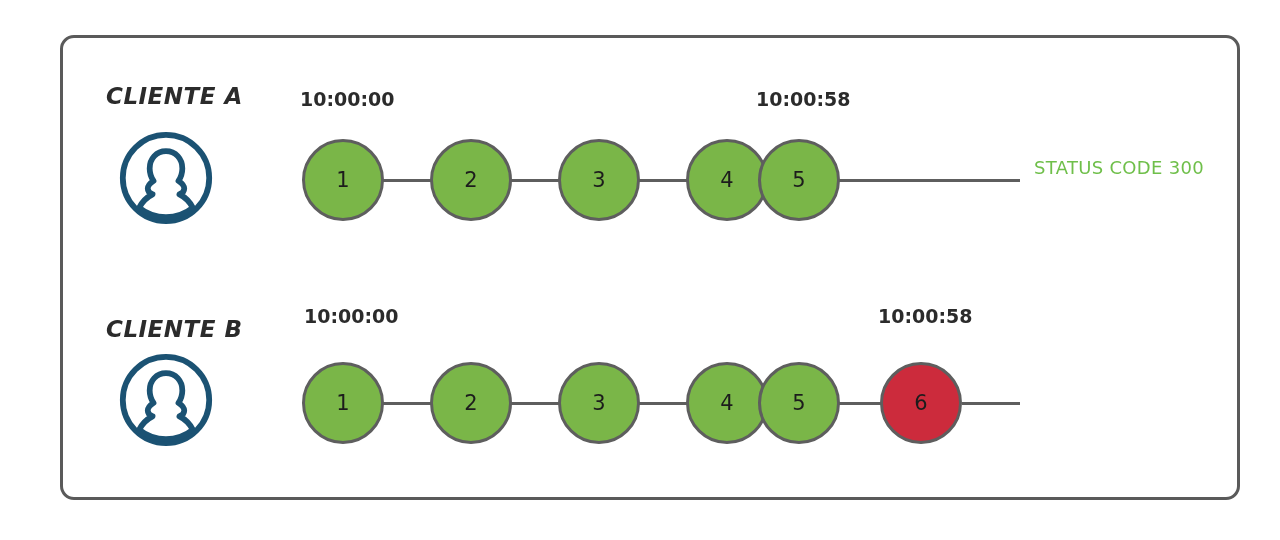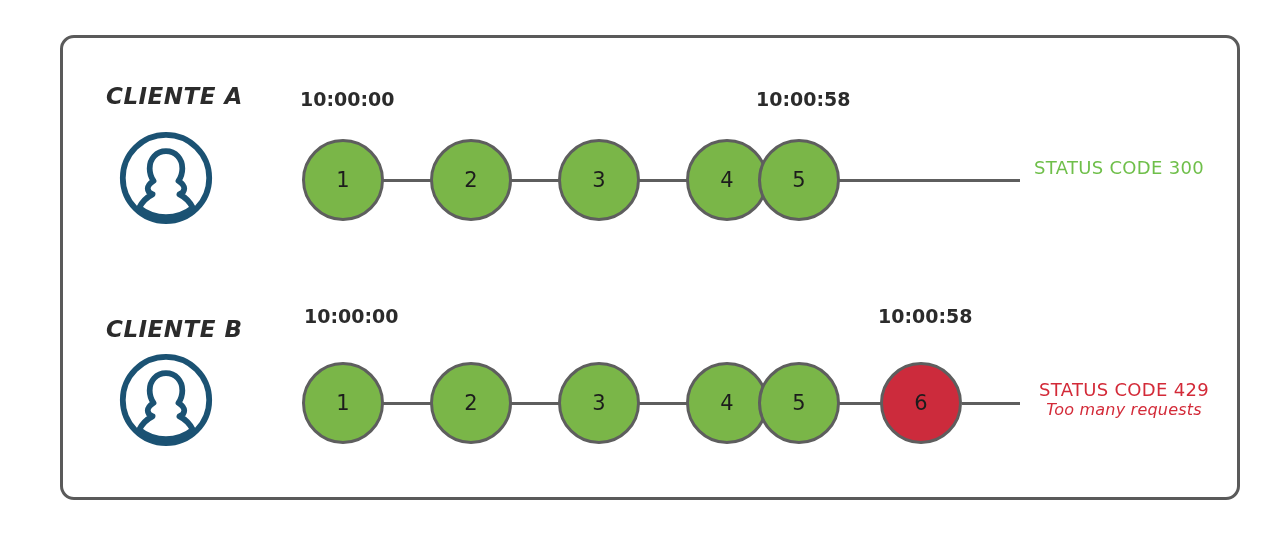--- a/index.html
+++ b/index.html
@@ -197,18 +197,14 @@
   <div class="node ok" style="left:686px; top:362px;">
     <span>4</span>
   </div>
   <div class="node ok" style="left:758px; top:362px;">
     <span>5</span>
   </div>
   <div class="node fail" style="left:880px; top:362px;">
     <span>6</span>
   </div>
 
-  <div class="status fail" style="left:1026px; top:380px; width:196px;">
-    <div class="l1">STATUS CODE 429</div>
-    <div class="l2">Too many requests</div>
-  </div>
 
 </div>
 
 </body></html>

